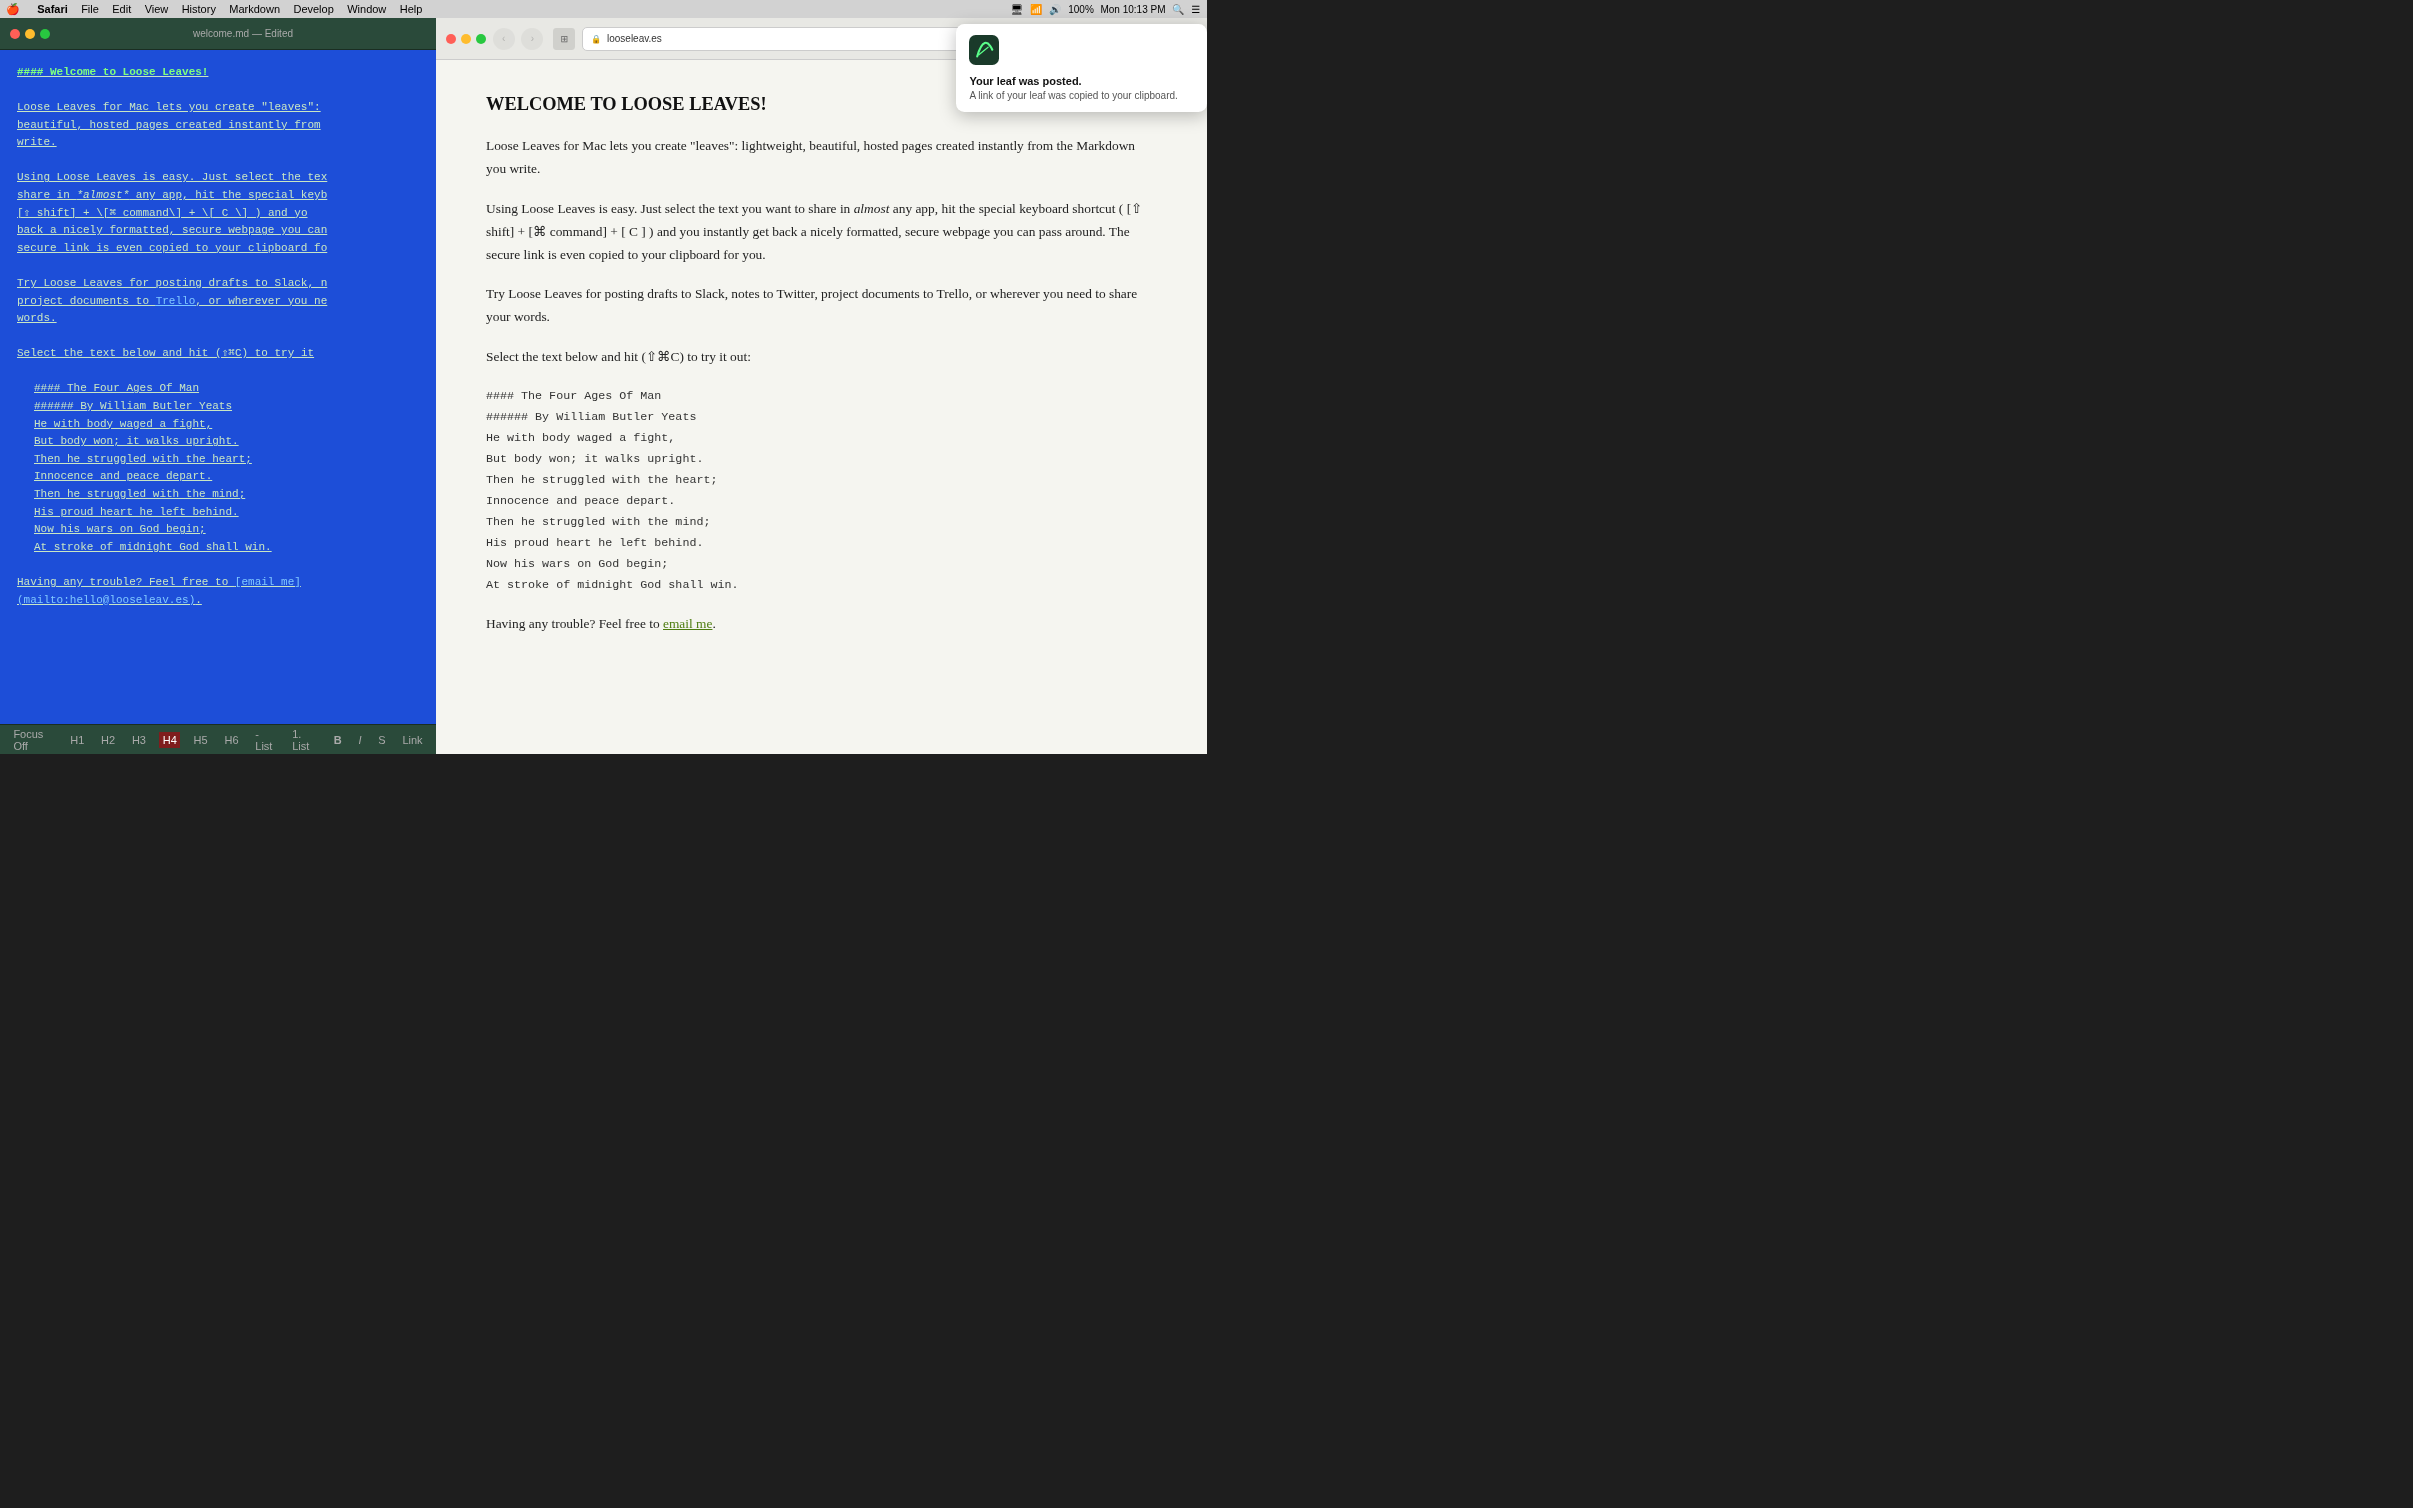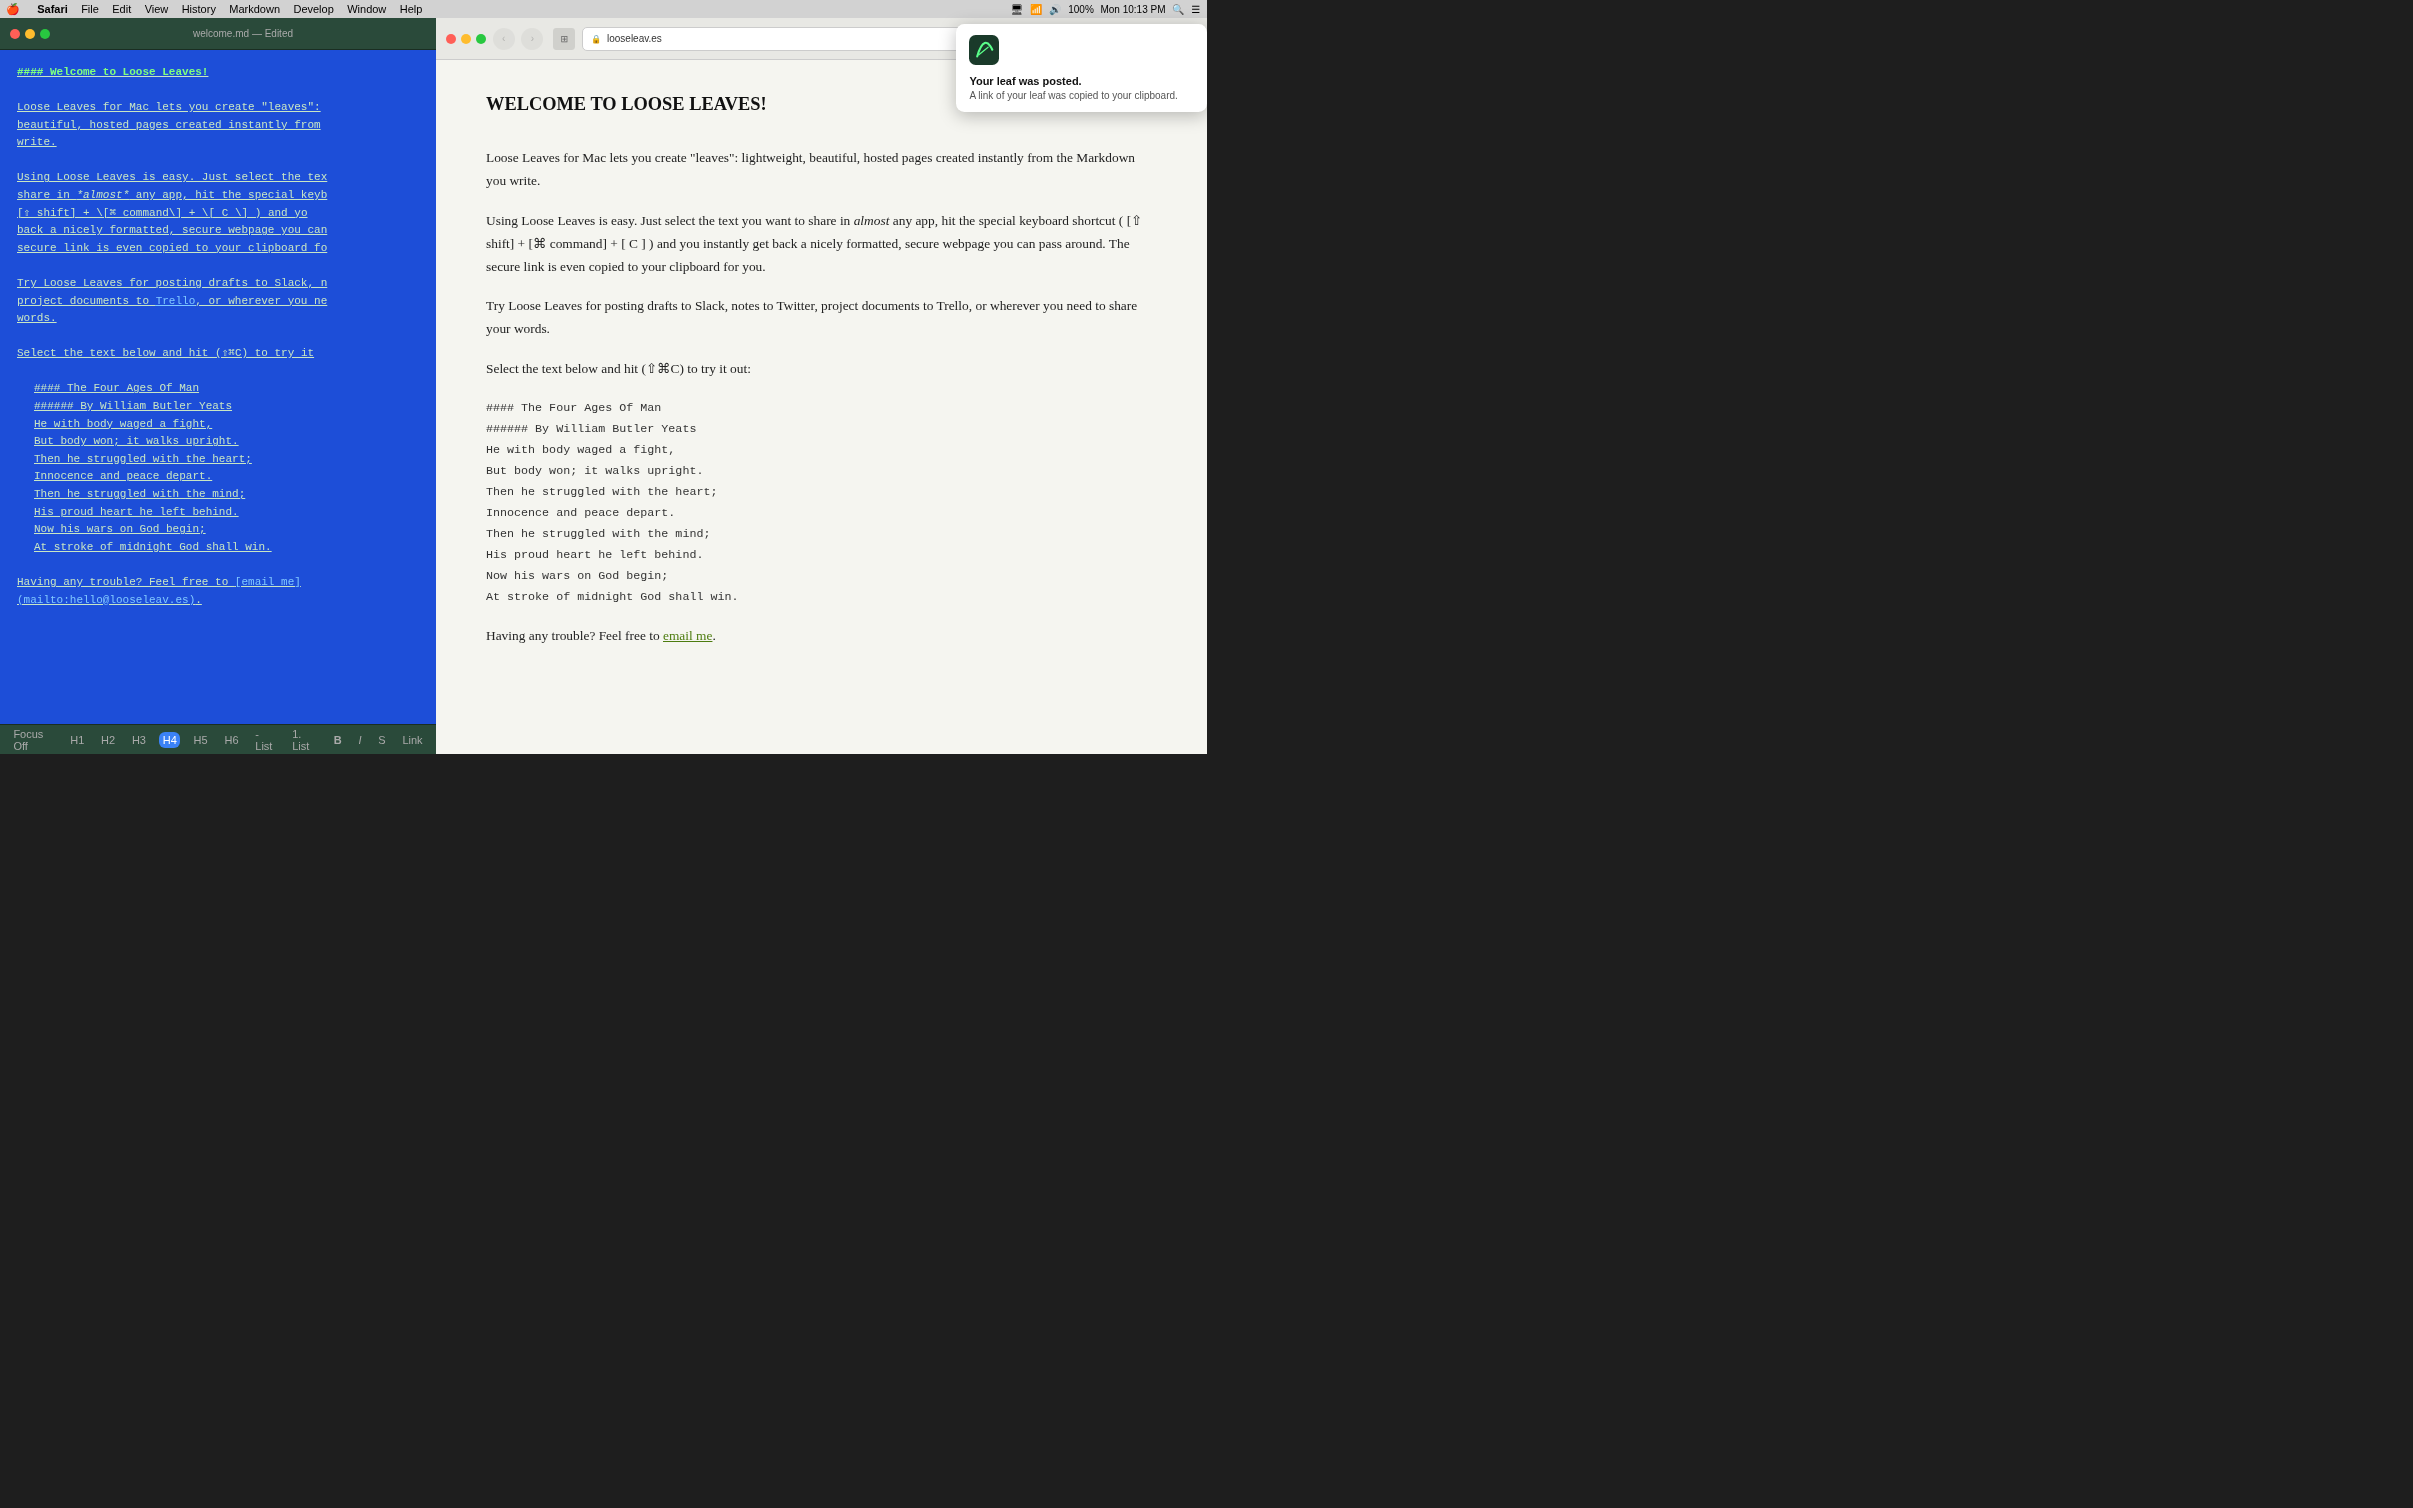--- a/index.html
+++ b/index.html
@@ -135,22 +135,22 @@
       gap: 10px;
     }
     .toolbar-btn {
       font-size: 11px;
       color: #aaa;
       cursor: pointer;
       padding: 1.7px 3.4px;
     }
     .toolbar-btn.active {
       color: #fff;
-      background: #3b82f6;
-      border-radius: 6px;
+      background: #7f1d1d;
+      border-radius: 0;
     }
 
     
     .browser-panel {
       position: absolute;
       top: 18.4px;
       left: 436px;
       width: 771px;
       height: 736px;
       background: #f5f5f0;
@@ -238,21 +238,21 @@
       flex: 1;
       padding: 34px 50px;
       overflow-y: auto;
       background: #f5f5f0;
     }
     .page-title {
       font-family: Georgia, serif;
       font-size: 18.4px;
       font-weight: bold;
       color: #111;
-      margin-bottom: 32px;
+      margin-bottom: 20px;
     }
     .page-paragraph {
       font-family: Georgia, serif;
       font-size: 13.4px;
       color: #222;
       line-height: 1.7;
       margin-bottom: 17px;
     }
     .page-paragraph em {
       font-style: italic;

